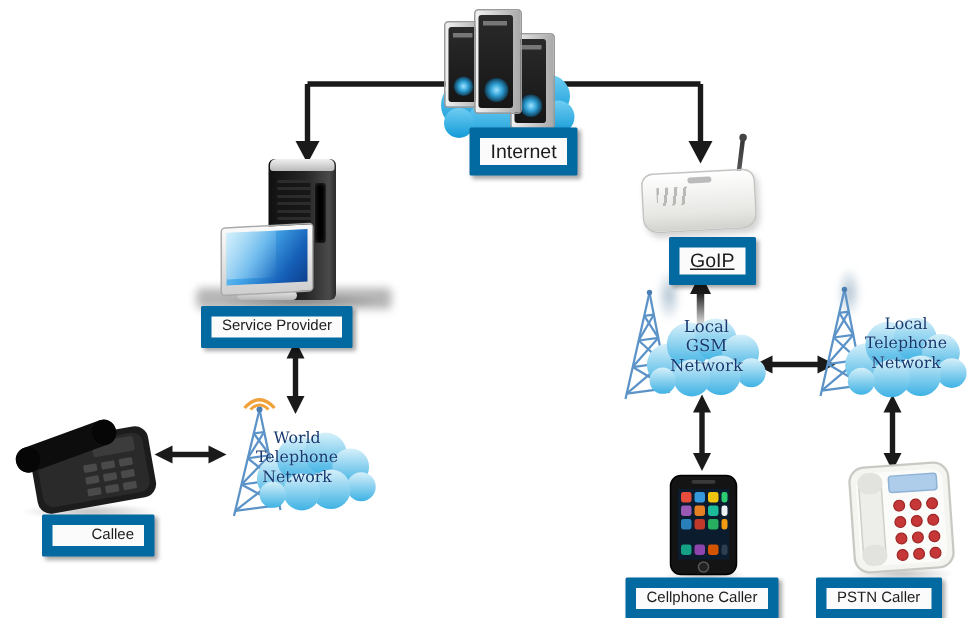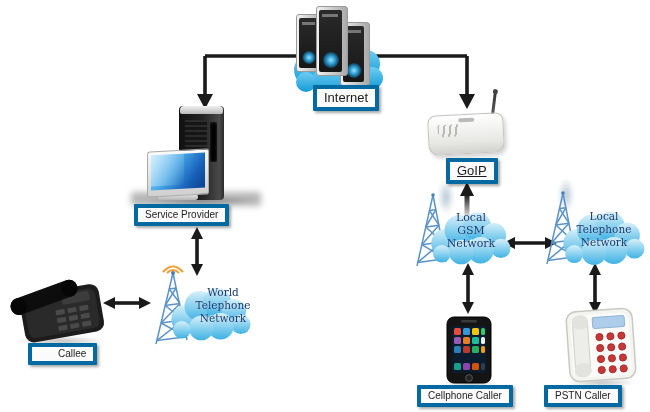--- a/index.html
+++ b/index.html
@@ -11,21 +11,21 @@
   #connectors{position:absolute;left:0;top:0;z-index:1;}
 
   
   .watermark{position:absolute;left:238px;top:178px;z-index:6;
     font-family:"Liberation Sans",sans-serif;font-size:25px;font-weight:400;
     color:#c7c7c7;letter-spacing:1px;pointer-events:none;}
   .blurbar{position:absolute;left:131px;top:192px;width:130px;height:14px;
     background:#9e9e9e;border-radius:3px;filter:blur(3px);opacity:.75;z-index:2;}
 
   
-  .label-box{position:absolute;z-index:4;background:#fbfbfb;border:4px solid #0369a1;
+  .label-box{position:absolute;z-index:4;background:#fbfbfb;border:7px solid #0369a1;
     padding:1px 7px 2px 7px;font-size:13px;color:#1c1c1c;white-space:nowrap;
     box-shadow:2px 2px 3px rgba(0,0,0,.35);border-radius:1px;}
   .label-lg{font-size:10px;}
 
   
   .node{position:absolute;z-index:3;}
   .cloud-text{position:absolute;z-index:4;text-align:center;
     font-family:"DejaVu Serif","Liberation Serif",serif;font-weight:normal;
     font-size:11px;line-height:13px;color:#16386e;white-space:pre-line;
     text-shadow:0 0 1px rgba(255,255,255,.6);}
@@ -303,21 +303,21 @@
         <circle cx="22" cy="40" r="16"></circle>
           <circle cx="38" cy="25" r="17"></circle>
         <circle cx="58" cy="21" r="16"></circle>
           <circle cx="77" cy="31" r="14"></circle>
         <circle cx="85" cy="46" r="11"></circle>
           <circle cx="62" cy="48" r="15"></circle>
         <circle cx="40" cy="50" r="14"></circle>
           <circle cx="18" cy="52" r="10"></circle>
       </g>
     </svg>
-    <div class="cloud-text" style="left:38px;top:24px;width:74px;font-size:10.5px;">World
+    <div class="cloud-text" style="left:13px;top:24px;width:74px;font-size:10.5px;">World
 Telephone
 Network</div>
   </div>
 
   <div class="base-shadow" style="left:14px;top:336px;width:92px;height:10px;"></div>
   <div class="node" style="left:6px;top:274px;width:104px;height:72px;">
     <svg width="104" height="72" viewBox="0 0 104 72">
       <g transform="rotate(-10 52 40)">
         <rect x="16" y="16" width="80" height="48" rx="9" fill="#1c1c1c"></rect>
         <rect x="20" y="20" width="72" height="40" rx="7" fill="#2a2a2a"></rect>

